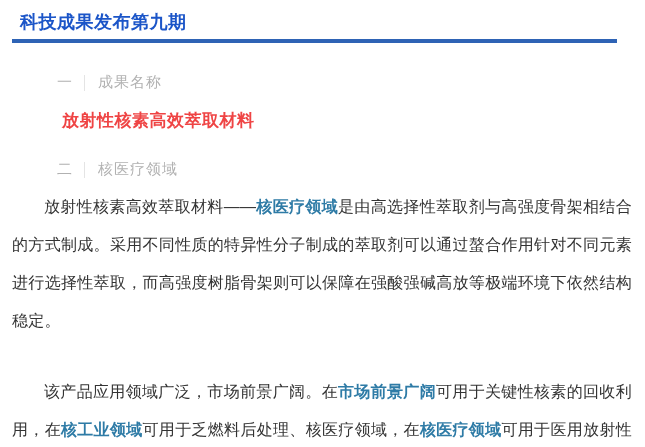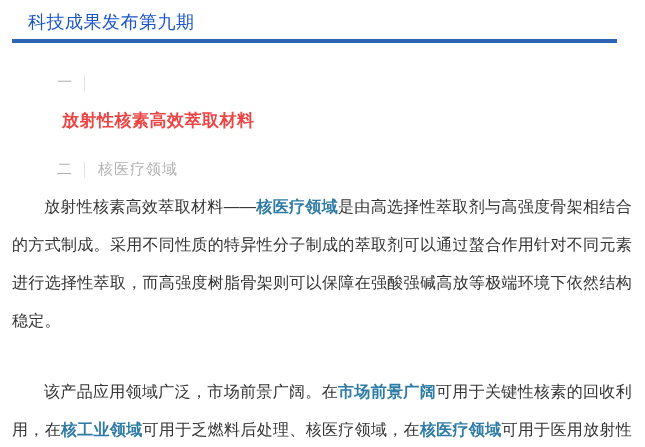--- a/index.html
+++ b/index.html
@@ -14,25 +14,24 @@
   body{
     width:645px;height:447px;
     font-family:"Liberation Sans","DejaVu Sans",sans-serif;
     color:var(--body-text);
     overflow:hidden;
   }
   .page{width:645px;height:447px;background:#fff;}
   .masthead{padding:10px 20px 0 20px;}
   .title{
     font-size:18px;
-    font-weight:normal;
+    font-weight:bold;
     color:var(--title-blue);
     letter-spacing:0.5px;
     line-height:24px;
-    margin-left:8px;
   }
   .rule{
     margin:5px 8px 0 -8px;
     height:4px;
     background:var(--rule-blue);
   }
   .content{padding:0 13px 0 12px;}
   .section-head{
     margin-left:45px;
     display:flex;
@@ -80,20 +79,21 @@
   <header class="masthead">
     <h1 class="title">科技成果发布第九期</h1>
     <div class="rule"></div>
   </header>
 
   <main class="content">
 
     <div class="section-head first">
       <span class="sec-num">一</span>
       <span class="sec-divider"></span>
+      <span class="sec-label">成果名称</span>
     </div>
 
     <p class="result-name">放射性核素高效萃取材料</p>
 
     <div class="section-head second">
       <span class="sec-num">二</span>
       <span class="sec-divider"></span>
       <span class="sec-label">核医疗领域</span>
     </div>
 

